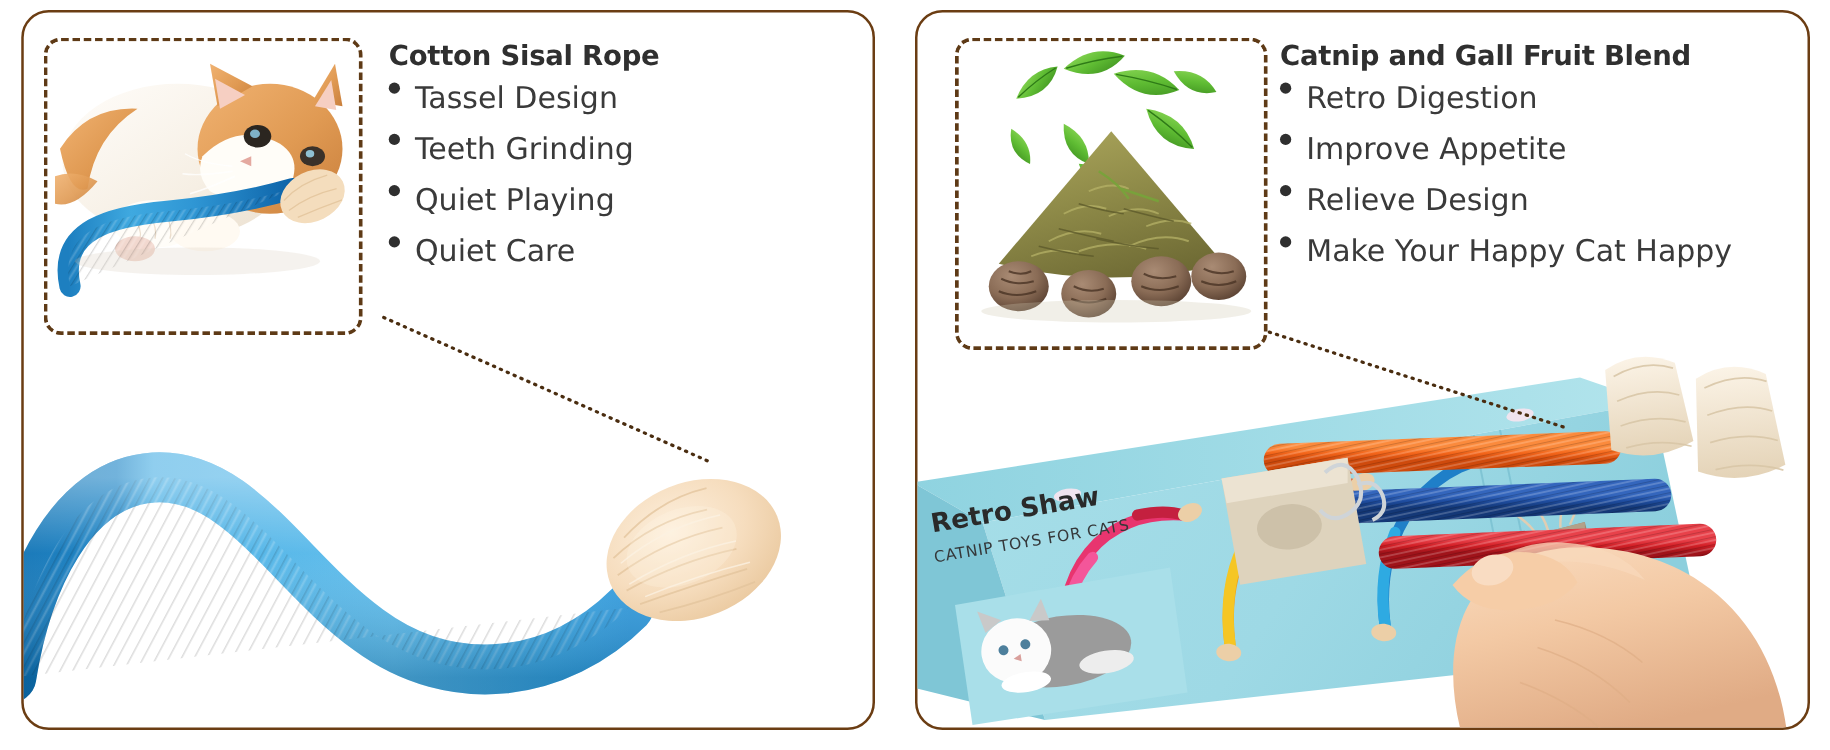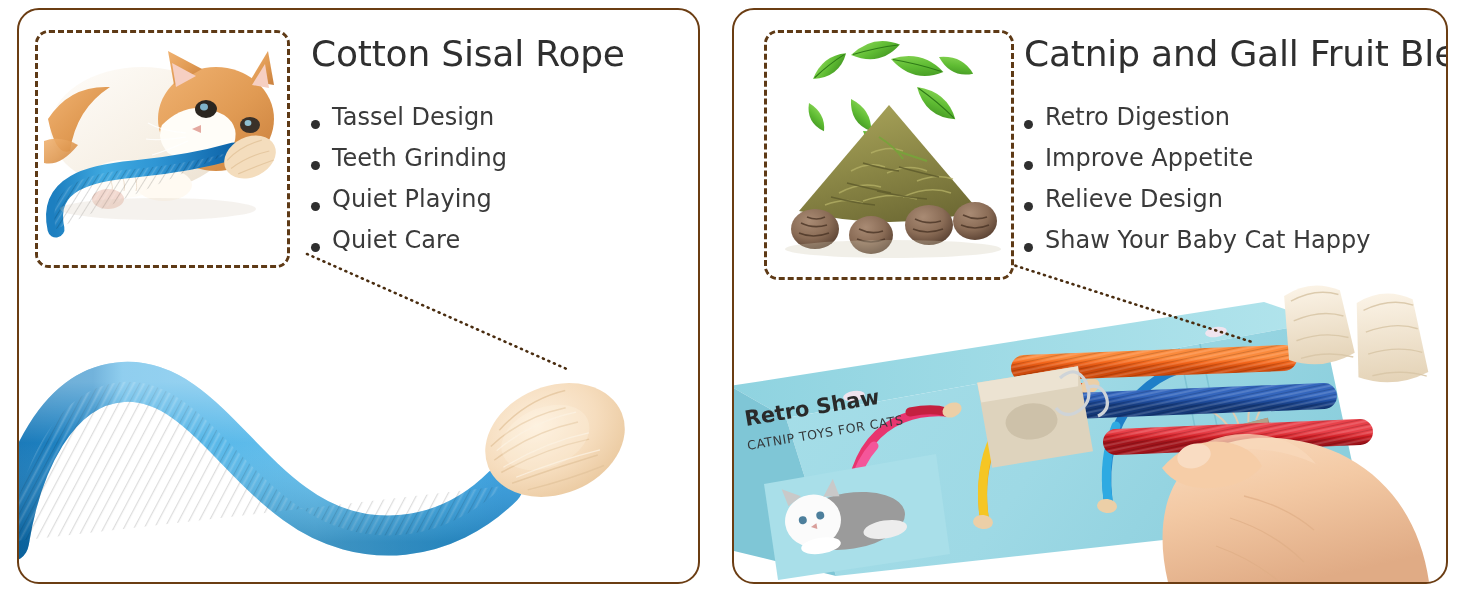--- a/index.html
+++ b/index.html
@@ -50,40 +50,40 @@
 
   
   .textblock {
     position: absolute;
     top: 24px;
   }
   .tb-left  { left: 292px; }
   .tb-right { left: 290px; }
 
   .feat-title {
-    font-size: 36px;
-    font-weight: normal;
+    font-size: 22px;
+    font-weight: bold;
     color: #2f2f2f;
     letter-spacing: -0.2px;
     line-height: 1.1;
-    margin: 0 0 31px 0;
+    margin: 0 0 8px 0;
     white-space: nowrap;
   }
   .feat-list {
     list-style: none;
     margin: 0;
     padding: 0;
   }
   .feat-list li {
     font-size: 24px;
     color: #3a3a3a;
     line-height: 1;
     margin-bottom: 17px;
     display: flex;
-    align-items: flex-end;
+    align-items: flex-start;
     white-space: nowrap;
   }
   .feat-list li .dot {
     width: 9px;
     height: 9px;
     background: #2f2f2f;
     border-radius: 50%;
     margin-right: 12px;
     flex: 0 0 auto;
   }
@@ -581,19 +581,19 @@
         <li>
           <span class="dot"></span>
           <span>Improve Appetite</span>
         </li>
         <li>
           <span class="dot"></span>
           <span>Relieve Design</span>
         </li>
         <li>
           <span class="dot"></span>
-          <span>Shaw Your Baby Cat Happy</span>
+          <span>Make Your Happy Cat Happy</span>
         </li>
       </ul>
     </div>
   </div>
 
 </div>
 
 </body></html>

